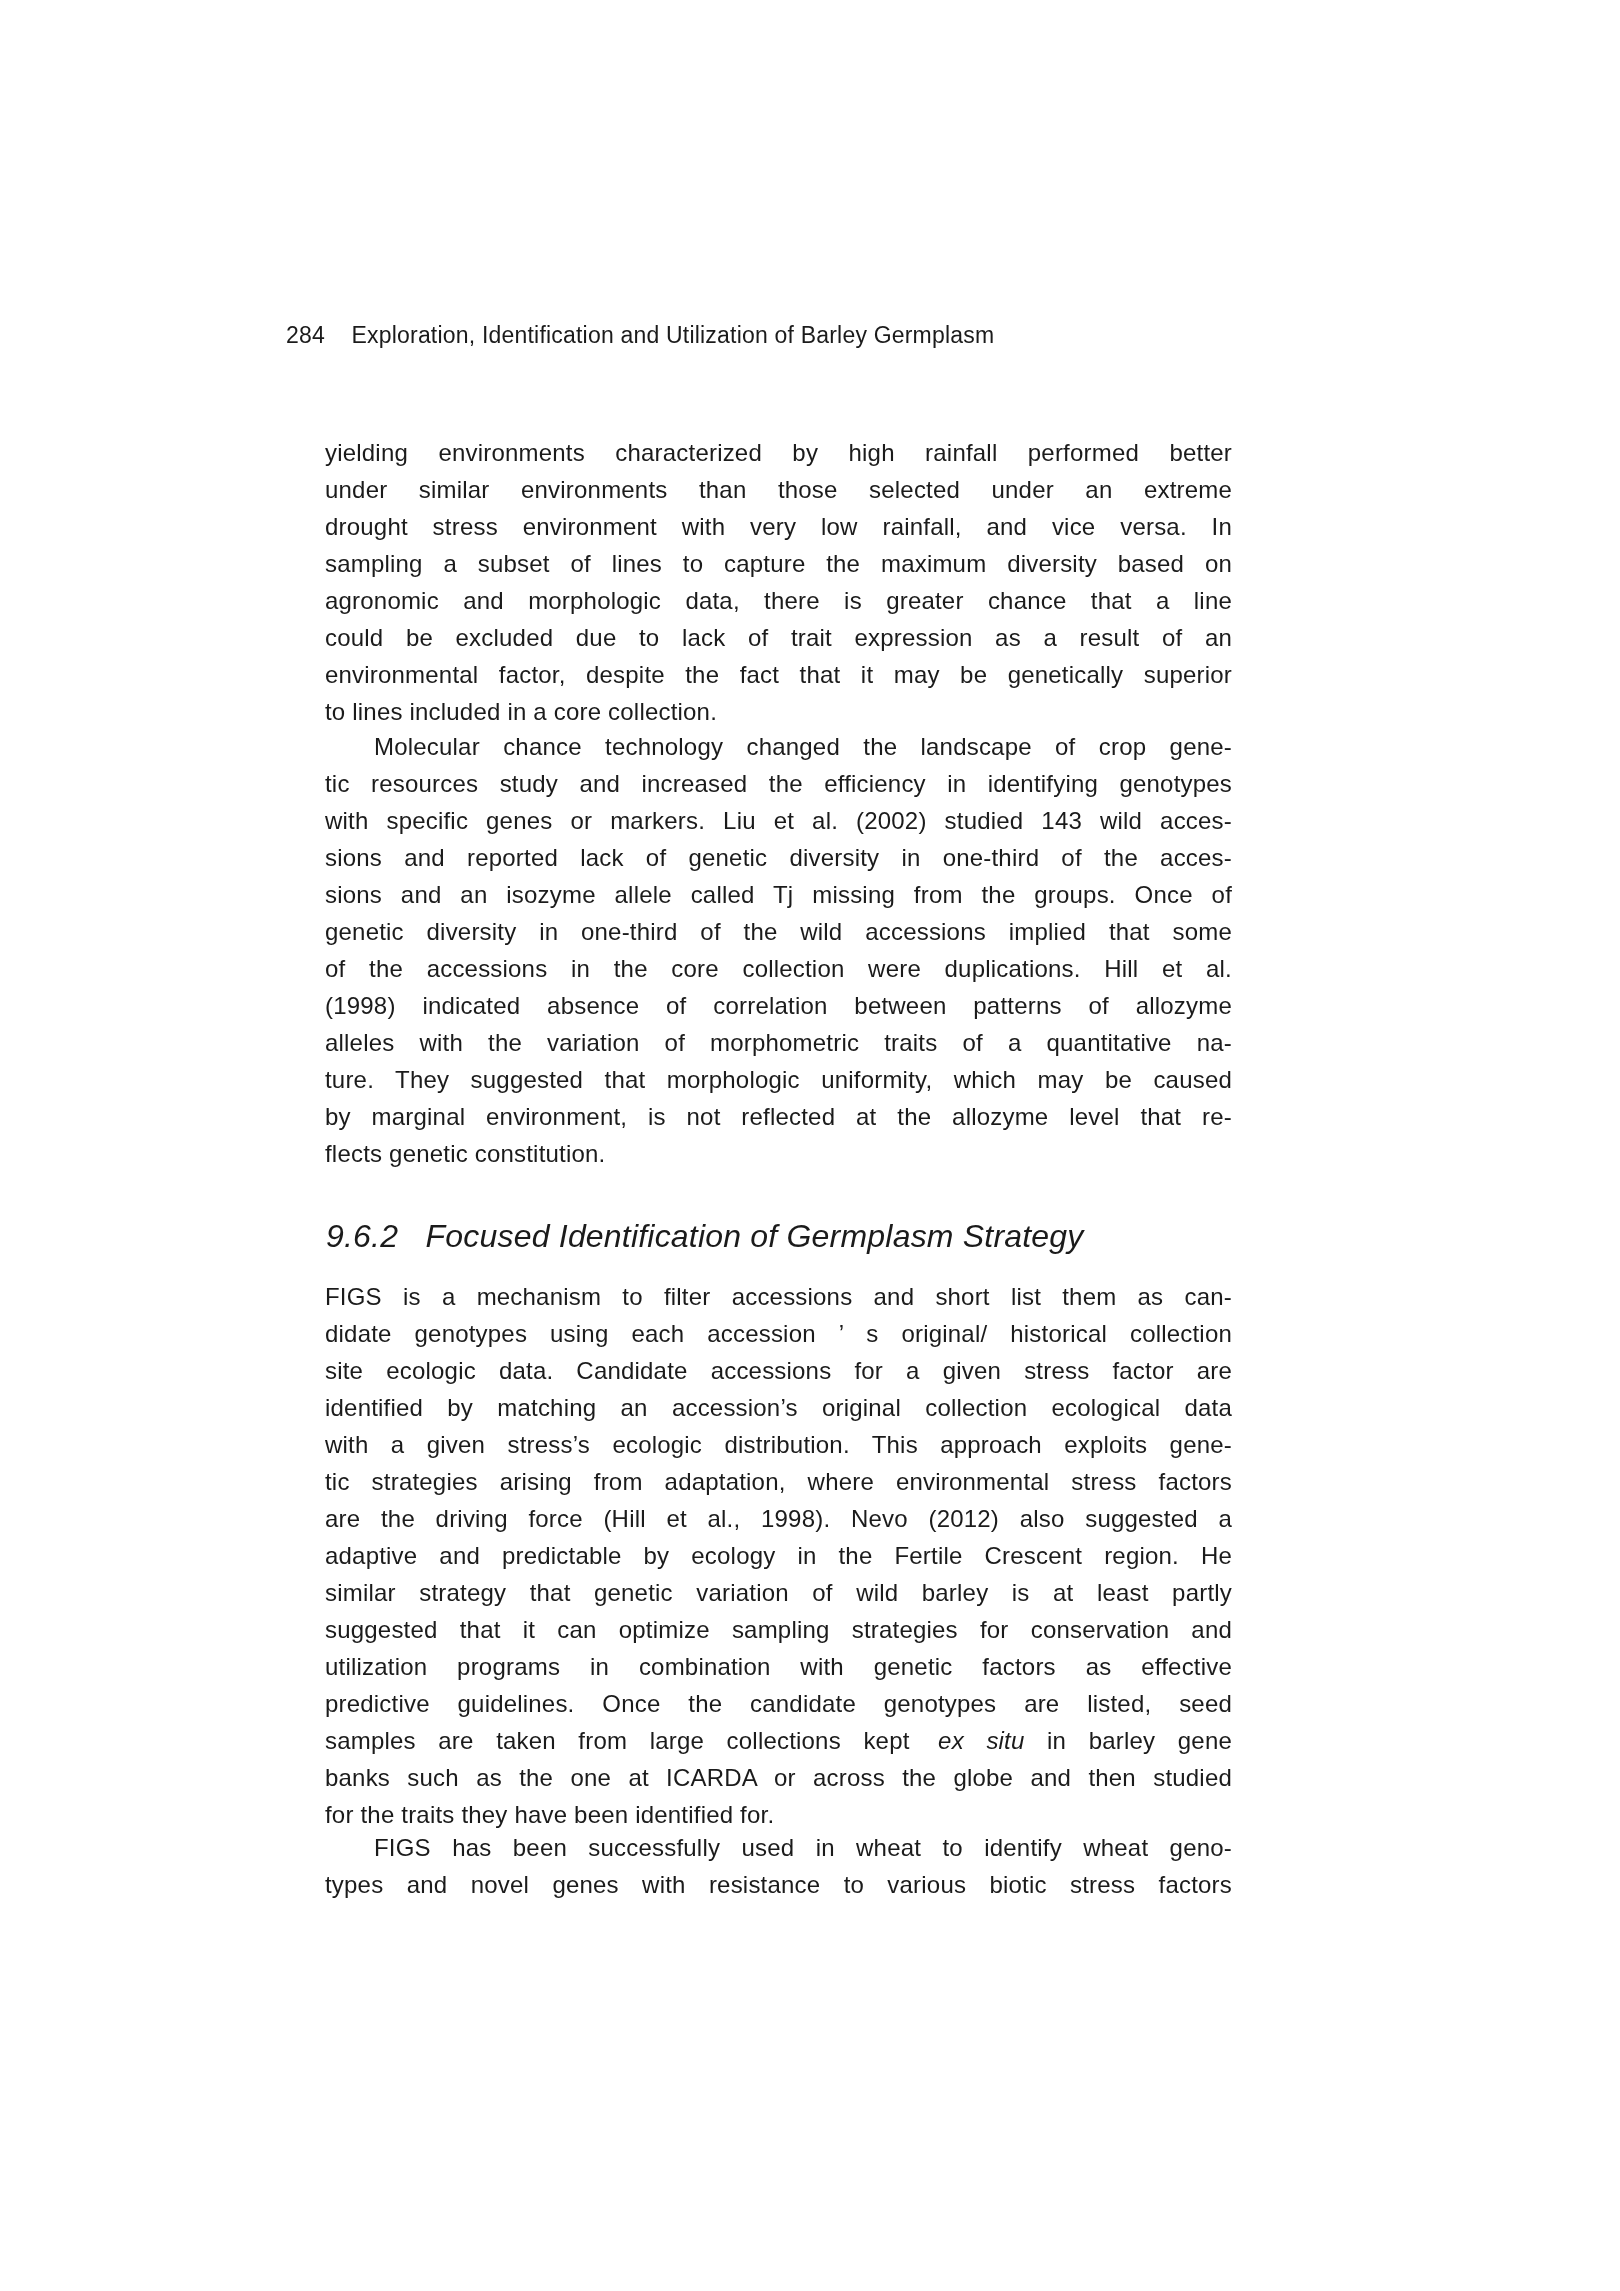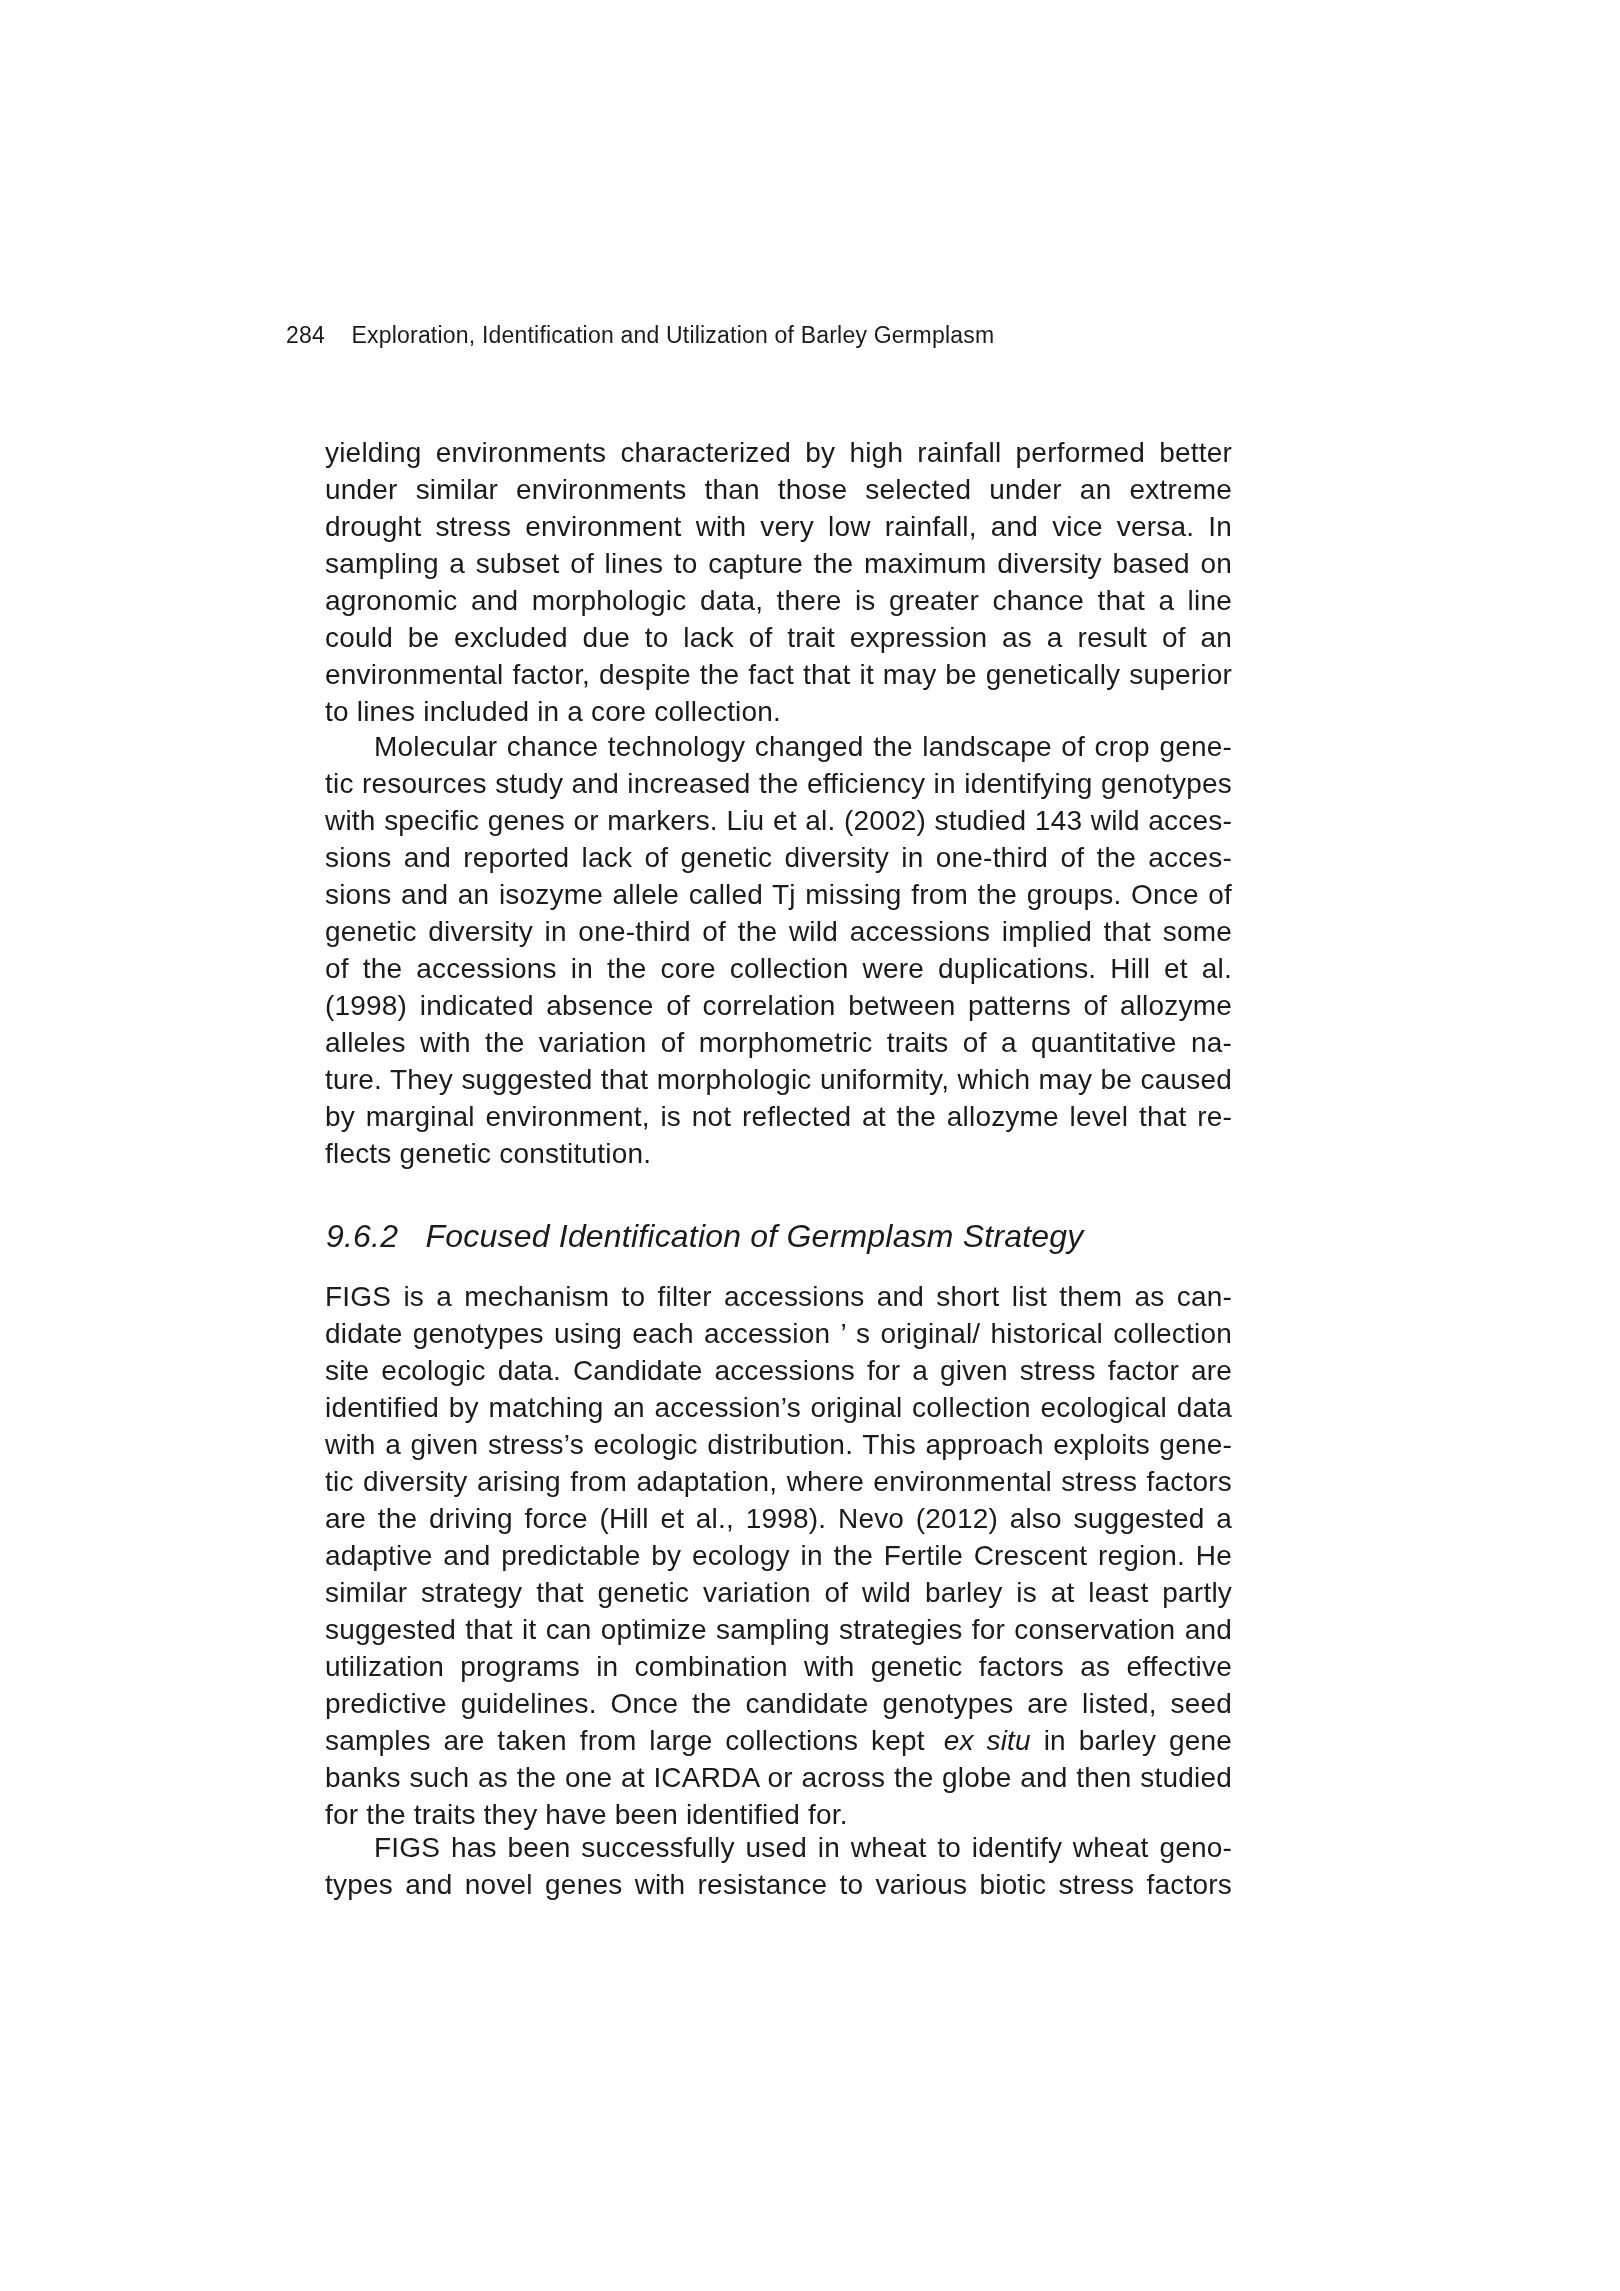--- a/index.html
+++ b/index.html
@@ -20,21 +20,21 @@
   .running-header .page-num { margin-right: 26.5px; }
   .para {
     position: absolute; left: 325px; width: 907px;
   }
   .para-1 { top: 434px; }
   .para-2 { top: 728px; }
   .para-3 { top: 1278px; }
   .para-4 { top: 1829px; }
   .line {
     height: 37px; line-height: 37px;
-    font-size: 28px;
+    font-size: 24px;
     letter-spacing: 0.2px;
     text-align: justify;
     text-align-last: justify;
     text-justify: inter-word;
     overflow: visible;
   }
   .line.last { text-align-last: left; }
   .line.indent { text-indent: 49px; }
   .section-heading {
     position: absolute; left: 326px; top: 1215px;
@@ -89,21 +89,21 @@
   <span class="sec-title">Focused Identification of Germplasm Strategy</span>
 </div>
 
 <div class="para para-3">
 
 <div class="line">FIGS is a mechanism to filter accessions and short list them as can-</div>
     <div class="line">didate genotypes using each accession ’ s original/ historical collection</div>
     <div class="line">site ecologic data. Candidate accessions for a given stress factor are</div>
     <div class="line">identified by matching an accession’s original collection ecological data</div>
     <div class="line">with a given stress’s ecologic distribution. This approach exploits gene-</div>
-    <div class="line">tic diversity arising from adaptation, where environmental stress factors</div>
+    <div class="line">tic strategies arising from adaptation, where environmental stress factors</div>
     <div class="line">are the driving force (Hill et al., 1998). Nevo (2012) also suggested a</div>
     <div class="line">adaptive and predictable by ecology in the Fertile Crescent region. He</div>
     <div class="line">similar strategy that genetic variation of wild barley is at least partly</div>
     <div class="line">suggested that it can optimize sampling strategies for conservation and</div>
     <div class="line">utilization programs in combination with genetic factors as effective</div>
     <div class="line">predictive guidelines. Once the candidate genotypes are listed, seed</div>
     <div class="line"><span>samples are taken from large collections kept </span><i>ex situ</i><span> in barley gene</span></div>
     <div class="line">banks such as the one at ICARDA or across the globe and then studied</div>
     <div class="line last">for the traits they have been identified for.</div>
   </div>

